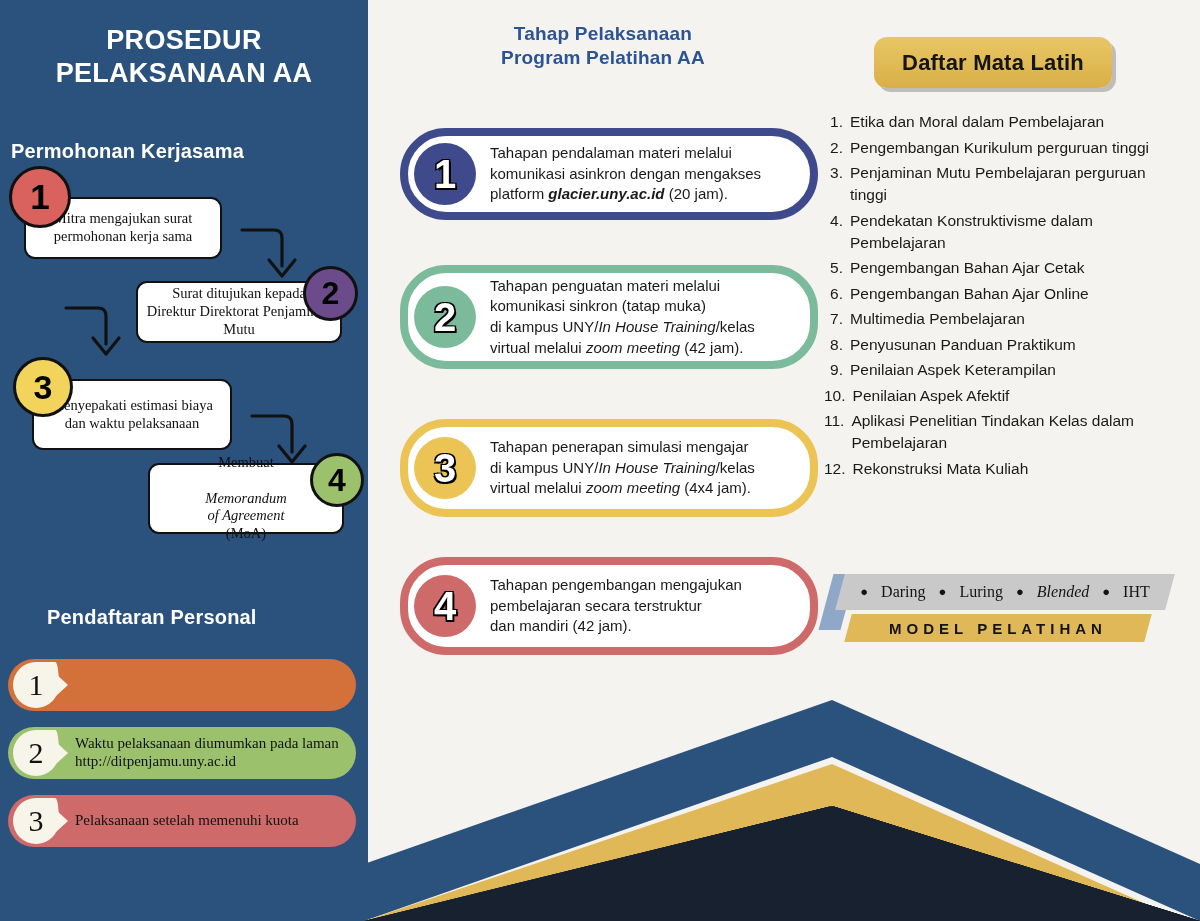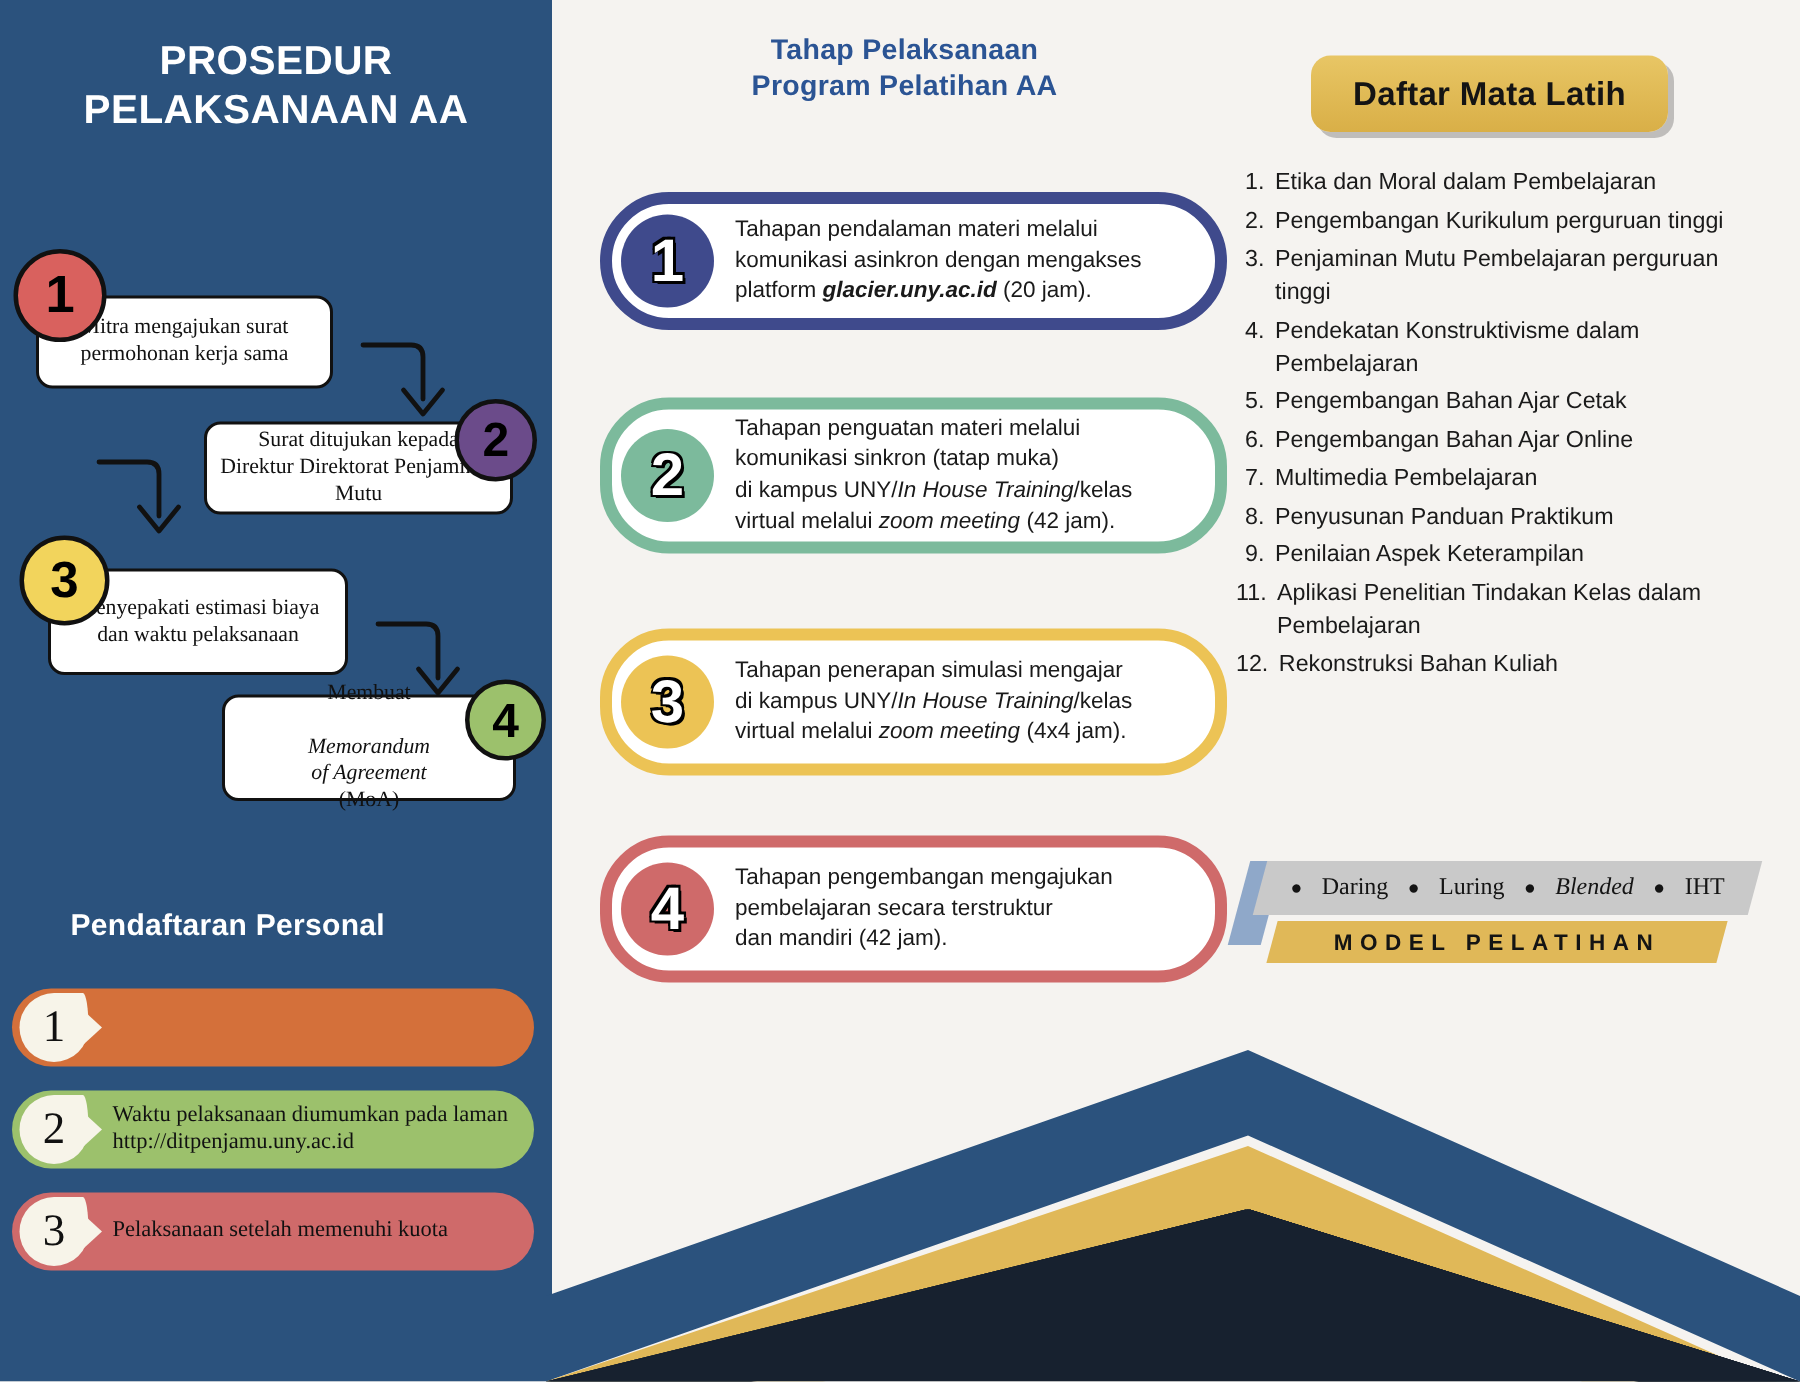--- a/index.html
+++ b/index.html
@@ -189,20 +189,21 @@
 
 <div id="root">
 
   <div class="left-panel">
 
     <div class="left-title">
       <div>PROSEDUR</div>
       <div>PELAKSANAAN AA</div>
     </div>
 
+    <div class="section-head" id="head-permohonan">Permohonan Kerjasama</div>
 
     <svg class="elbow" style="left:236px; top:222px;" width="110" height="62" viewBox="0 0 110 62">
       <path d="M6 8 H38 Q46 8 46 16 V44" fill="none" stroke="#111" stroke-width="3.2" stroke-linecap="round"></path>
       <path d="M33 38 L46 54 L59 38" fill="none" stroke="#111" stroke-width="3.2" stroke-linecap="round" stroke-linejoin="round"></path>
     </svg>
 
     <svg class="elbow" style="left:60px; top:300px;" width="110" height="62" viewBox="0 0 110 62">
       <path d="M6 8 H38 Q46 8 46 16 V44" fill="none" stroke="#111" stroke-width="3.2" stroke-linecap="round"></path>
       <path d="M33 38 L46 54 L59 38" fill="none" stroke="#111" stroke-width="3.2" stroke-linecap="round" stroke-linejoin="round"></path>
     </svg>
@@ -324,26 +325,30 @@
       </div>
       <div class="latih-item">
         <div class="latih-num">8.</div>
         <div class="latih-label">Penyusunan Panduan Praktikum</div>
       </div>
       <div class="latih-item">
         <div class="latih-num">9.</div>
         <div class="latih-label">Penilaian Aspek Keterampilan</div>
       </div>
       <div class="latih-item">
+        <div class="latih-num">10.</div>
+        <div class="latih-label">Penilaian Aspek Afektif</div>
+      </div>
+      <div class="latih-item">
         <div class="latih-num">11.</div>
         <div class="latih-label">Aplikasi Penelitian Tindakan Kelas dalam Pembelajaran</div>
       </div>
       <div class="latih-item">
         <div class="latih-num">12.</div>
-        <div class="latih-label">Rekonstruksi Bahan Kuliah</div>
+        <div class="latih-label">Rekonstruksi Mata Kuliah</div>
       </div>
     </div>
 
     <div class="model-wrap">
       <div class="model-accent"></div>
       <div class="model-types">
         <div class="model-types-inner">
           <span class="dot">●</span>
           <span>Daring</span>
           <span class="dot">●</span>

